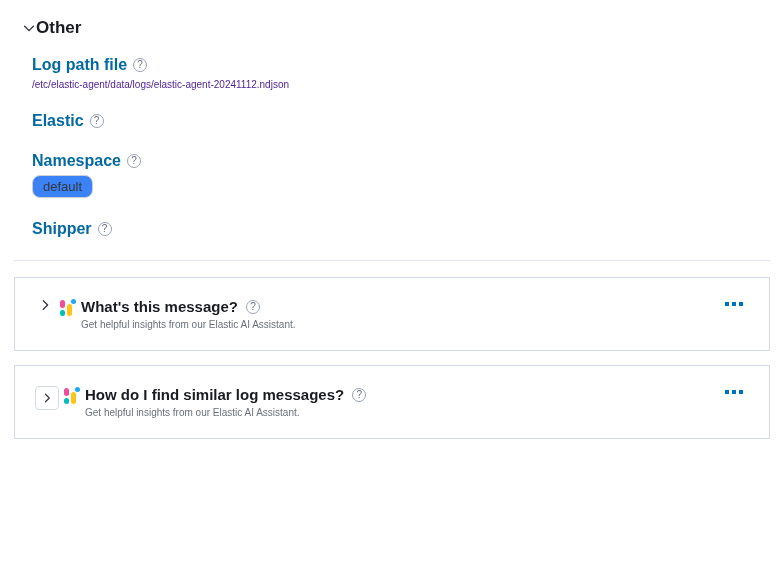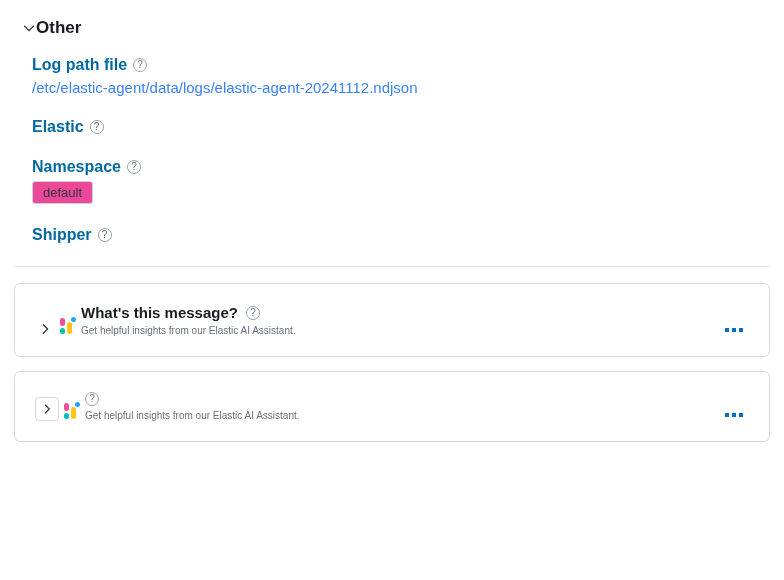--- a/index.html
+++ b/index.html
@@ -51,44 +51,44 @@
       width: 14px;
       height: 14px;
       border: 1px solid #98a2b3;
       border-radius: 50%;
       font-size: 10px;
       color: #69707d;
       cursor: pointer;
       line-height: 1;
     }
     .field-value {
-      font-size: 15px;
-      color: #3b82f6;
+      font-size: 10px;
+      color: #4c1d95;
       word-break: break-all;
     }
     .badge {
       display: inline-block;
       border: 1px solid #cdd0d8;
-      border-radius: 3px;
+      border-radius: 8px;
       padding: 3px 10px;
       font-size: 13px;
       color: #343741;
-      background: #ec4899;
+      background: #3b82f6;
     }
     .divider {
       border: none;
       border-top: 1px solid #e3e6ec;
       margin: 12px 0 16px 0;
     }
     .card {
       border: 1px solid #d3dae6;
-      border-radius: 6px;
+      border-radius: 0;
       padding: 20px 22px 20px 20px;
       display: flex;
-      align-items: flex-end;
+      align-items: flex-start;
       gap: 3px;
       margin-bottom: 14px;
       position: relative;
     }
     .card-expand {
       display: flex;
       align-items: center;
       justify-content: center;
       cursor: pointer;
       width: 20px;
@@ -224,20 +224,21 @@
   <span class="logo">
     <svg width="20" height="20" viewBox="0 0 20 20">
       <rect x="2" y="2" width="5" height="8" rx="2.5" fill="#f04e98"></rect>
       <rect x="2" y="12" width="5" height="6" rx="2.5" fill="#00bfb3"></rect>
       <rect x="9" y="6" width="5" height="12" rx="2.5" fill="#fec514"></rect>
       <circle cx="15.5" cy="3.5" r="2.5" fill="#1ba9f5"></circle>
     </svg>
   </span>
   <div class="card-body">
     <div class="card-title-row">
+      <span class="card-title">How do I find similar log messages?</span>
       <span class="help-icon">?</span>
     </div>
     <div class="card-desc">Get helpful insights from our Elastic AI Assistant.</div>
   </div>
   <span class="card-actions">
     <span class="dot"></span>
       <span class="dot"></span>
       <span class="dot"></span>
   </span>
 </div>

